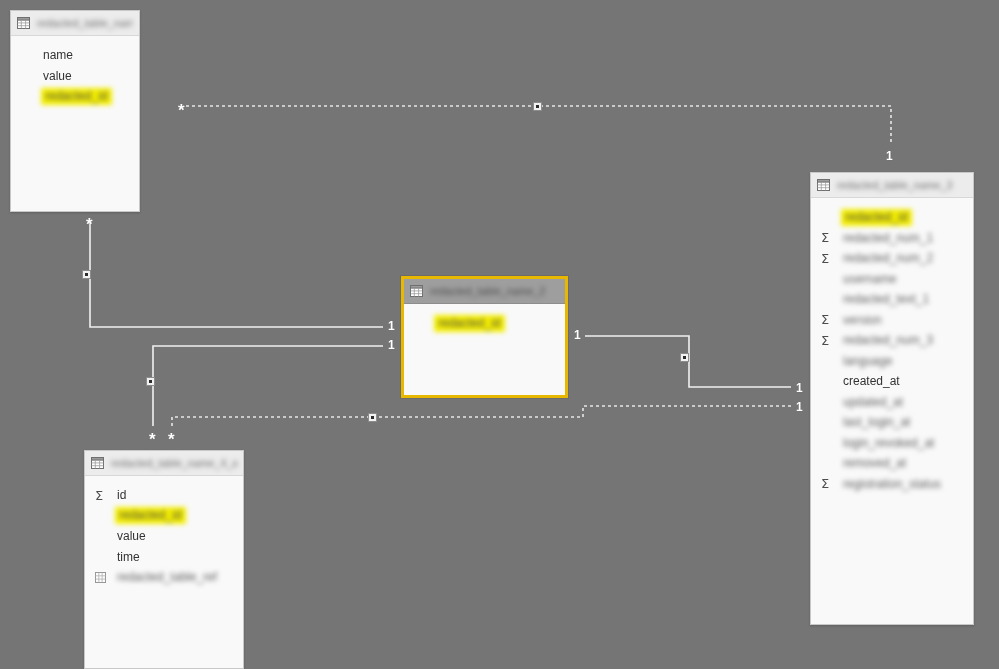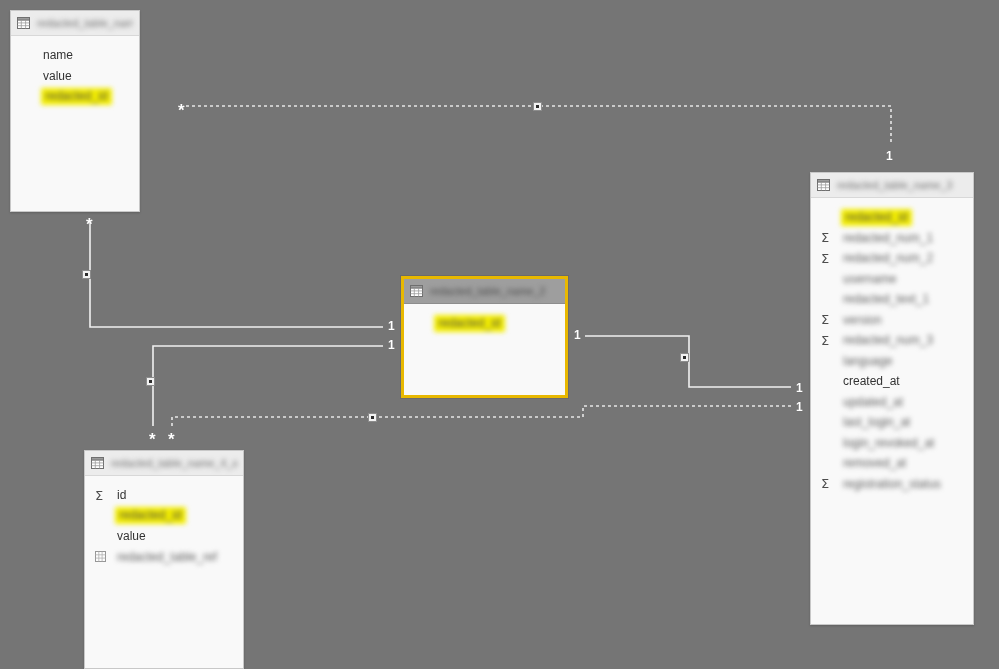--- a/index.html
+++ b/index.html
@@ -388,20 +388,24 @@
           </div>
           <div class="field-row">
             <span class="field-gutter"></span>
             <span class="field-name hl blurred">redacted_id</span>
           </div>
           <div class="field-row">
             <span class="field-gutter"></span>
             <span class="field-name">value</span>
           </div>
           <div class="field-row">
+            <span class="field-gutter"></span>
+            <span class="field-name">time</span>
+          </div>
+          <div class="field-row">
             <span class="field-gutter">
               <svg class="grid-glyph" viewBox="0 0 11 11" xmlns="http://www.w3.org/2000/svg">
                 <rect x="0.5" y="0.5" width="10" height="10" fill="#ffffff" stroke="#777"></rect>
                 <line x1="3.8" y1="0.5" x2="3.8" y2="10.5" stroke="#9a9a9a" stroke-width="0.8"></line>
                 <line x1="7.1" y1="0.5" x2="7.1" y2="10.5" stroke="#9a9a9a" stroke-width="0.8"></line>
                 <line x1="0.5" y1="3.8" x2="10.5" y2="3.8" stroke="#9a9a9a" stroke-width="0.8"></line>
                 <line x1="0.5" y1="7.1" x2="10.5" y2="7.1" stroke="#9a9a9a" stroke-width="0.8"></line>
               </svg>
             </span>
             <span class="field-name blurred">redacted_table_ref</span>

